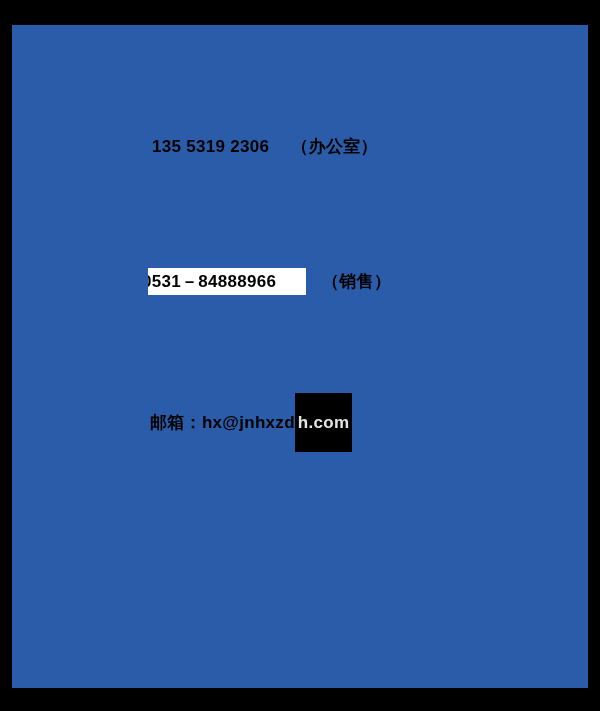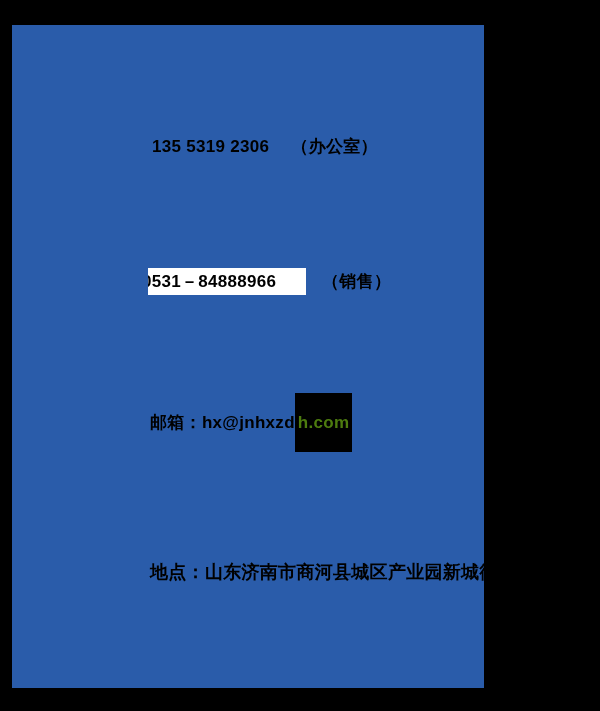--- a/index.html
+++ b/index.html
@@ -10,21 +10,21 @@
     }
     body {
       position: relative;
       background: #000000;
       overflow: hidden;
     }
     .canvas {
       position: absolute;
       left: 12px;
       top: 25px;
-      width: 472px;
+      width: 576px;
       height: 663px;
       background: #2a5caa;
     }
     .line {
       position: absolute;
       font-weight: bold;
       color: #000000;
       font-size: 17px;
       white-space: nowrap;
       letter-spacing: 0.3px;
@@ -51,21 +51,21 @@
     .sales-label {
       display: inline-block;
       vertical-align: middle;
       margin-left: 16px;
       line-height: 27px;
     }
 
     .email-line { left: 138px; top: 386px; }
     .email-highlight {
       background: #000000;
-      color: #4d7c0f;
+      color: #e5e5e5;
       padding: 20px 3px;
     }
 
     .address-line { left: 138px; top: 535px; font-size: 18px; }
   </style>
 </head>
 <body>
 
 <div class="canvas">
 
@@ -74,15 +74,14 @@
   </div>
 
   <div class="line sales-line">
     <span class="white-box"><span class="clipped">0531－84888966</span></span><span class="sales-label">（销售）</span>
   </div>
 
   <div class="line email-line">
     <span>邮箱：hx@jnhxzd</span><span class="email-highlight">h.com</span>
   </div>
 
-  <div class="line address-line">地点：山东济南市商河县城区产业园新城街一号</div>
 
 </div>
 
 </body></html>

